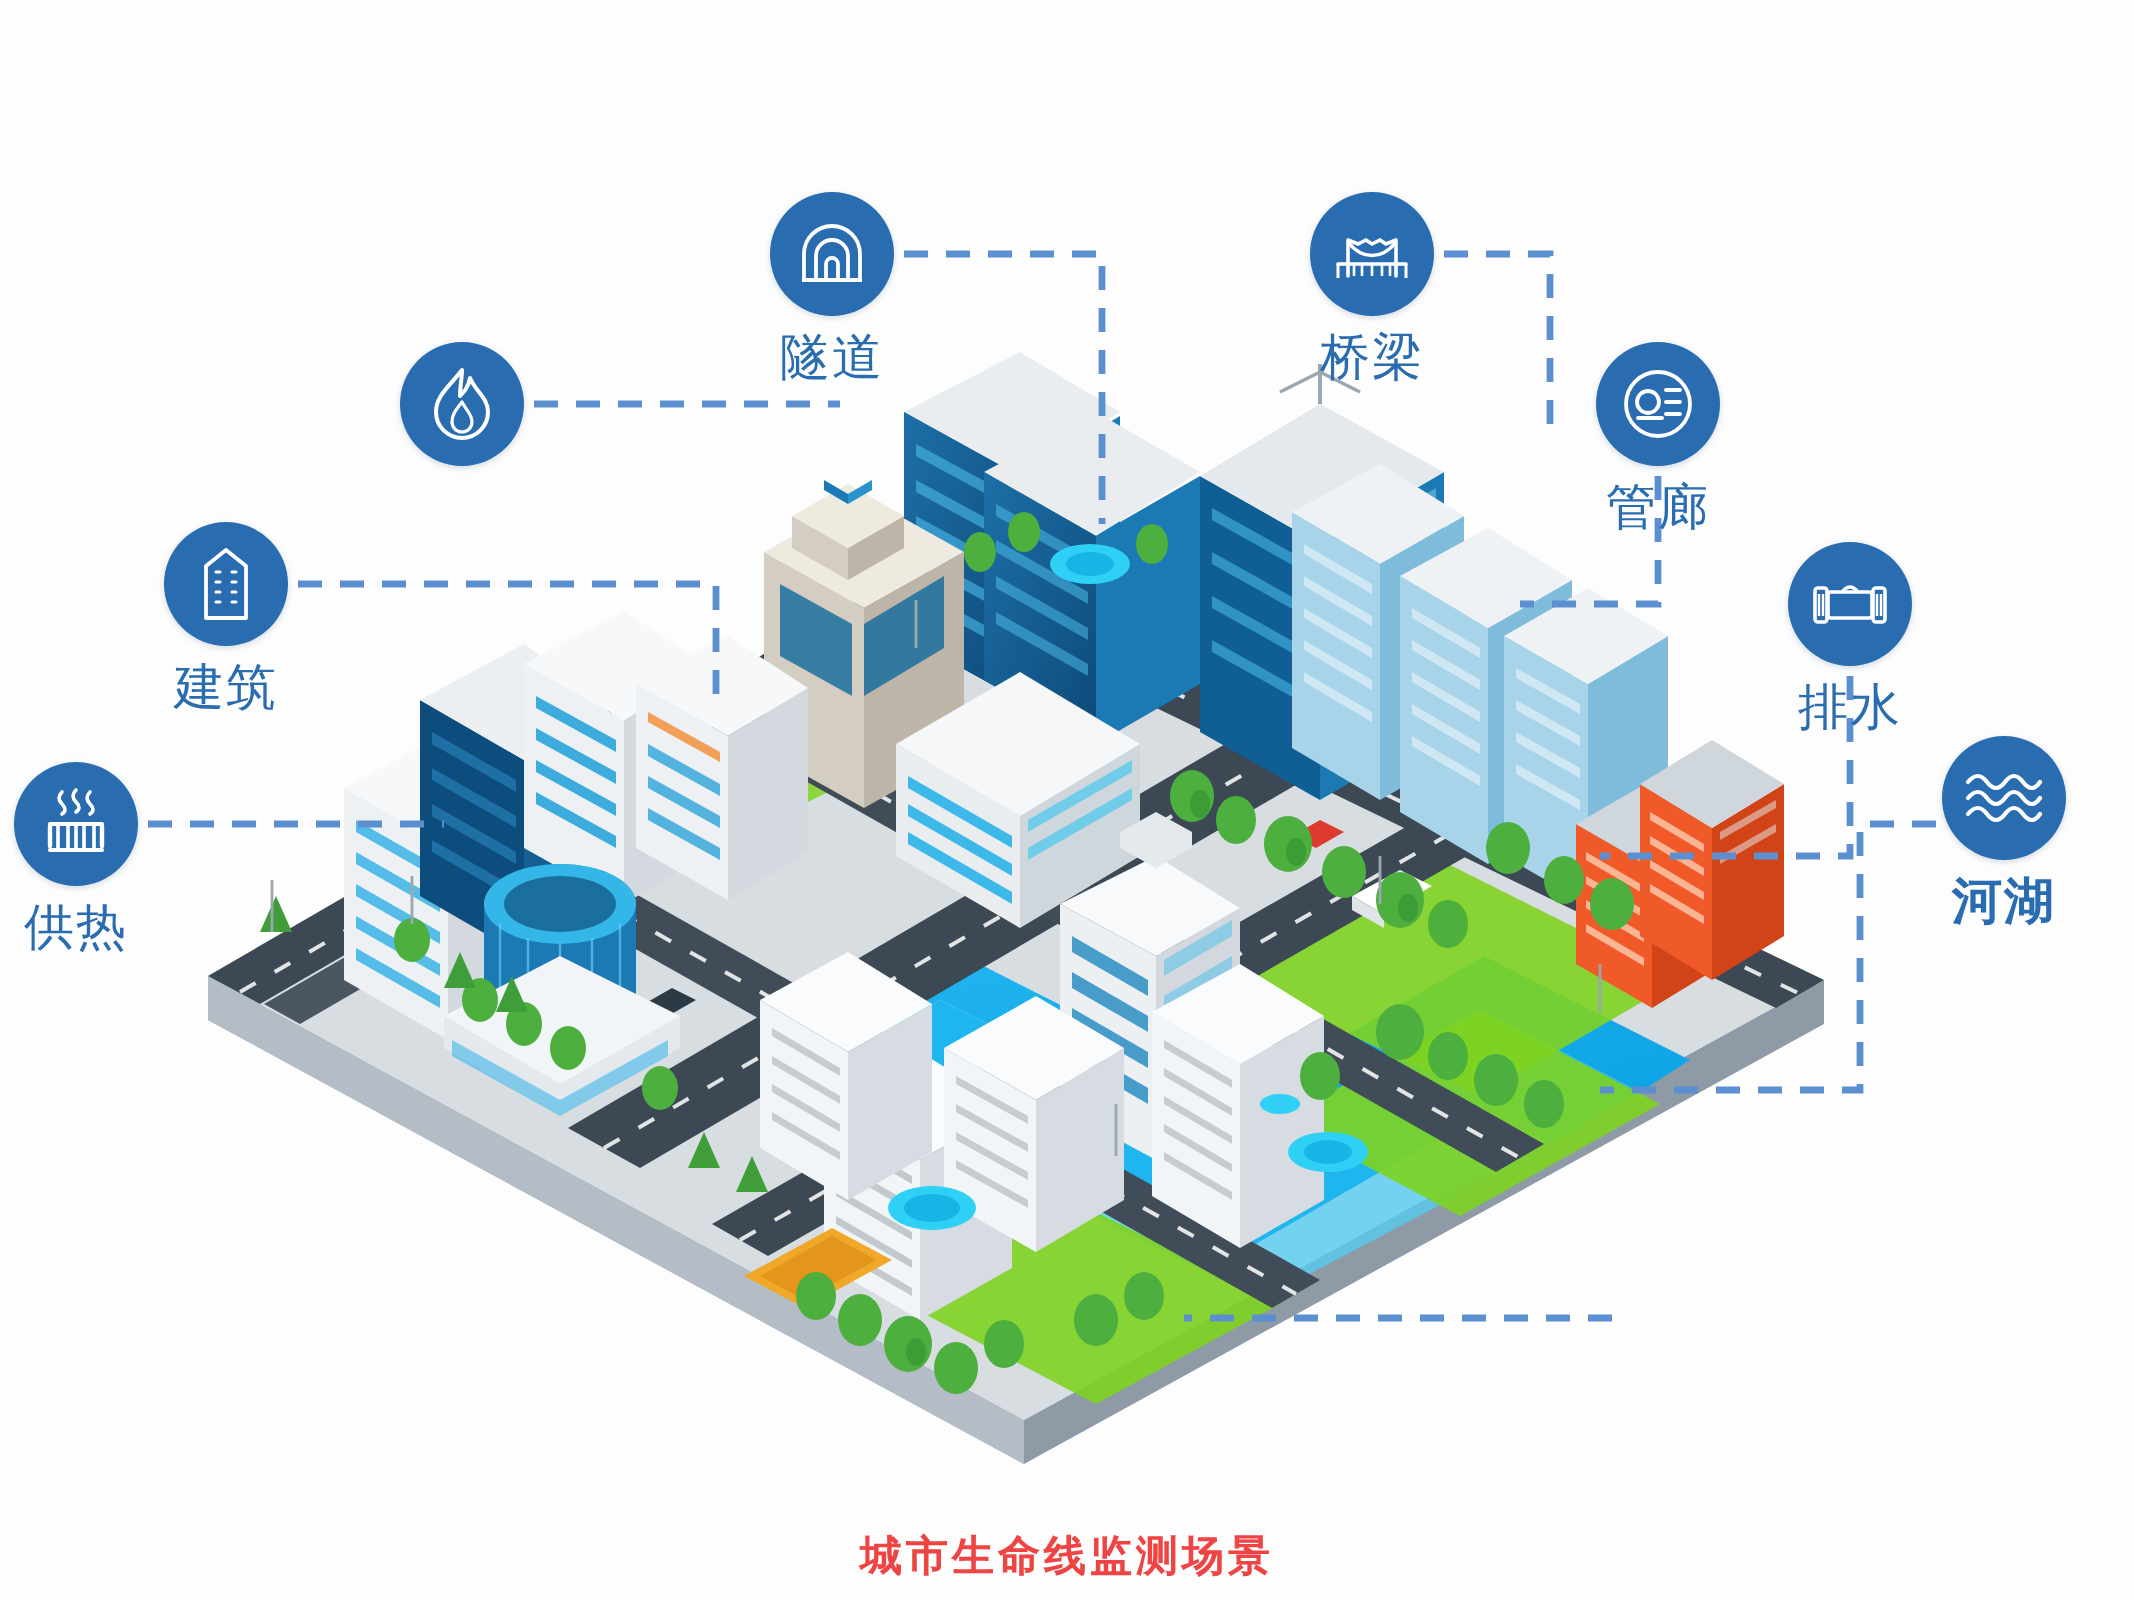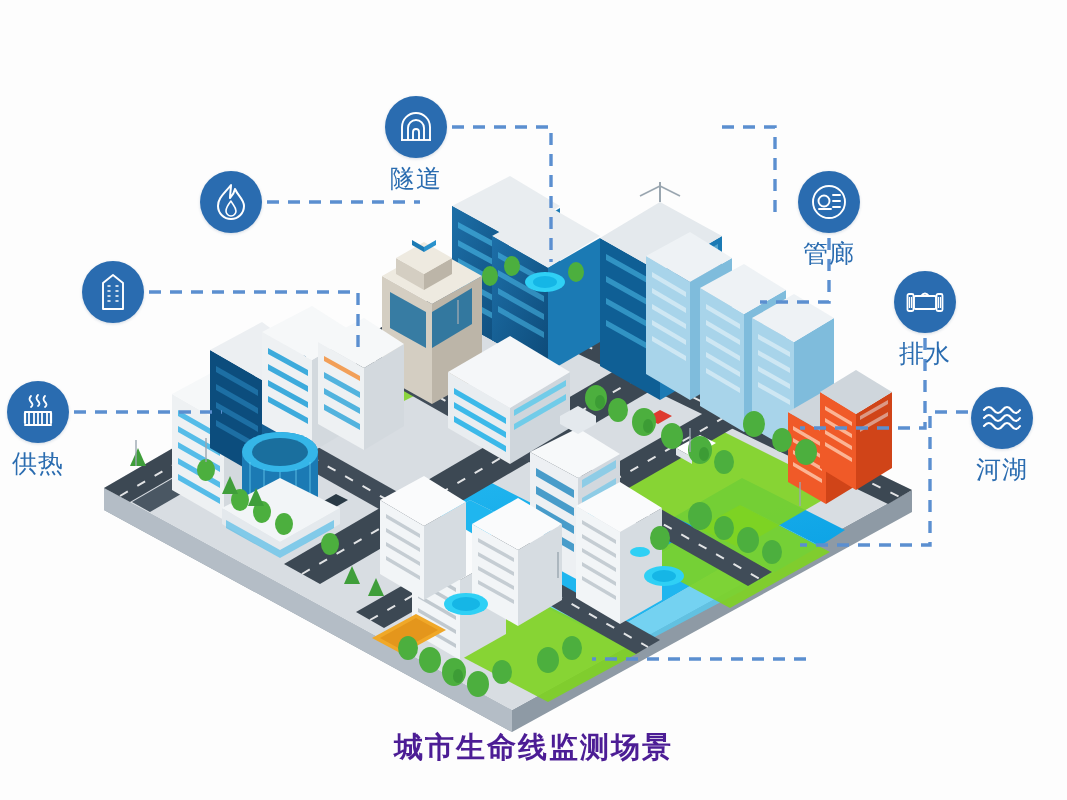--- a/index.html
+++ b/index.html
@@ -65,25 +65,25 @@
     color: #2a6cb0;
     letter-spacing: 1px;
     white-space: nowrap;
     font-family: "DejaVu Sans", "Liberation Sans", sans-serif;
   }
 
   
   #title {
     position: absolute;
     left: 50%;
-    top: 728px;
+    top: 764px;
     transform: translateX(-50%);
-    font-size: 29px;
+    font-size: 21px;
     font-weight: bold;
-    color: #4c1d95;
+    color: #ef4444;
     letter-spacing: 2px;
     white-space: nowrap;
   }
 </style>
 </head>
 <body>
 
 <div id="stage">
 
   <svg id="city" viewBox="0 0 1067 800">
@@ -543,20 +543,33 @@
       <svg width="38" height="38" viewBox="0 0 38 38" fill="none" stroke="#ffffff" stroke-width="1.9">
         <path d="M5 32 V19 a14 14 0 0 1 28 0 V32" stroke-linecap="round"></path>
         <path d="M11 32 V20 a8 8 0 0 1 16 0 V32"></path>
         <path d="M16 32 V24 a3 3 0 0 1 6 0 V32"></path>
         <path d="M4 32 H34"></path>
       </svg>
     </div>
     <div class="lbl">隧道</div>
   </div>
 
+  <div class="node" style="left:686px; top:96px;">
+    <div class="disc">
+      <svg width="40" height="38" viewBox="0 0 40 38" fill="none" stroke="#ffffff" stroke-width="1.8">
+        <path d="M3 24 H37" stroke-linecap="round"></path>
+        <path d="M8 12 V30 M32 12 V30" stroke-linecap="round"></path>
+        <path d="M8 12 l5 2 l4 -2 l3 2 l4 -2 l3 2 l5 -2"></path>
+        <path d="M8 13 C 15 22, 25 22, 32 13"></path>
+        <path d="M11 24 V30 M15 24 V30 M20 24 V30 M25 24 V30 M29 24 V30" stroke-width="1.3"></path>
+        <path d="M3 24 V31 M37 24 V31" stroke-width="1.5"></path>
+      </svg>
+    </div>
+    <div class="lbl">桥梁</div>
+  </div>
 
   <div class="node" style="left:925px; top:271px;">
     <div class="disc">
       <svg width="40" height="32" viewBox="0 0 40 32" fill="none" stroke="#ffffff" stroke-width="1.8">
         <rect x="9" y="10" width="22" height="13" rx="1.5"></rect>
         <rect x="2.5" y="8" width="6" height="17" rx="1.5"></rect>
         <rect x="31.5" y="8" width="6" height="17" rx="1.5"></rect>
         <path d="M16 10 q4 -5 8 0"></path>
         <path d="M4.5 11 V22 M6.5 11 V22 M33.5 11 V22 M35.5 11 V22" stroke-width="1.2"></path>
       </svg>
@@ -568,21 +581,21 @@
     <div class="disc">
       <svg width="40" height="40" viewBox="0 0 40 40" fill="none" stroke="#ffffff" stroke-width="1.9">
         <circle cx="20" cy="20" r="16"></circle>
         <circle cx="15" cy="19" r="5.5"></circle>
         <path d="M24 13 H31 M24 19 H31 M24 25 H31 M10 27 H22" stroke-linecap="round"></path>
       </svg>
     </div>
     <div class="lbl">管廊</div>
   </div>
 
-  <div class="node" style="left:1002px; top:387px;">
+  <div class="node" style="left:1002px; top:368px;font-weight:bold;">
     <div class="disc">
       <svg width="40" height="30" viewBox="0 0 40 30" fill="none" stroke="#ffffff" stroke-width="2.1" stroke-linecap="round">
         <path d="M2 7 q5 -6 9.5 0 q4.5 6 9 0 q4.5 -6 9 0 q4.5 6 8.5 0"></path>
         <path d="M2 15 q5 -6 9.5 0 q4.5 6 9 0 q4.5 -6 9 0 q4.5 6 8.5 0"></path>
         <path d="M2 23 q5 -6 9.5 0 q4.5 6 9 0 q4.5 -6 9 0 q4.5 6 8.5 0"></path>
       </svg>
     </div>
     <div class="lbl">河湖</div>
   </div>
 
@@ -601,20 +614,21 @@
       <svg width="32" height="40" viewBox="0 0 32 40" fill="none" stroke="#ffffff" stroke-width="1.9">
         <path d="M6 37 V11 L16 3 L26 11 V37 Z" stroke-linejoin="round"></path>
         <g stroke-width="1.5" stroke-linecap="round">
           <path d="M11 14 h2 M19 14 h2"></path>
           <path d="M11 19 h2 M19 19 h2"></path>
           <path d="M11 24 h2 M19 24 h2"></path>
           <path d="M11 29 h2 M19 29 h2"></path>
         </g>
       </svg>
     </div>
+    <div class="lbl">建筑</div>
   </div>
 
   <div class="node" style="left:38px; top:381px;">
     <div class="disc">
       <svg width="40" height="40" viewBox="0 0 40 40" fill="none" stroke="#ffffff" stroke-width="1.8" stroke-linecap="round">
         <path d="M13 4 q-3 3 0 6 q3 3 0 5"></path>
         <path d="M20 3 q-3 3 0 6 q3 3 0 5"></path>
         <path d="M27 4 q-3 3 0 6 q3 3 0 5"></path>
         <path d="M7 20 h26" stroke-width="2"></path>
         <path d="M11 20 V33 M16 20 V33 M20 20 V33 M24 20 V33 M29 20 V33"></path>

